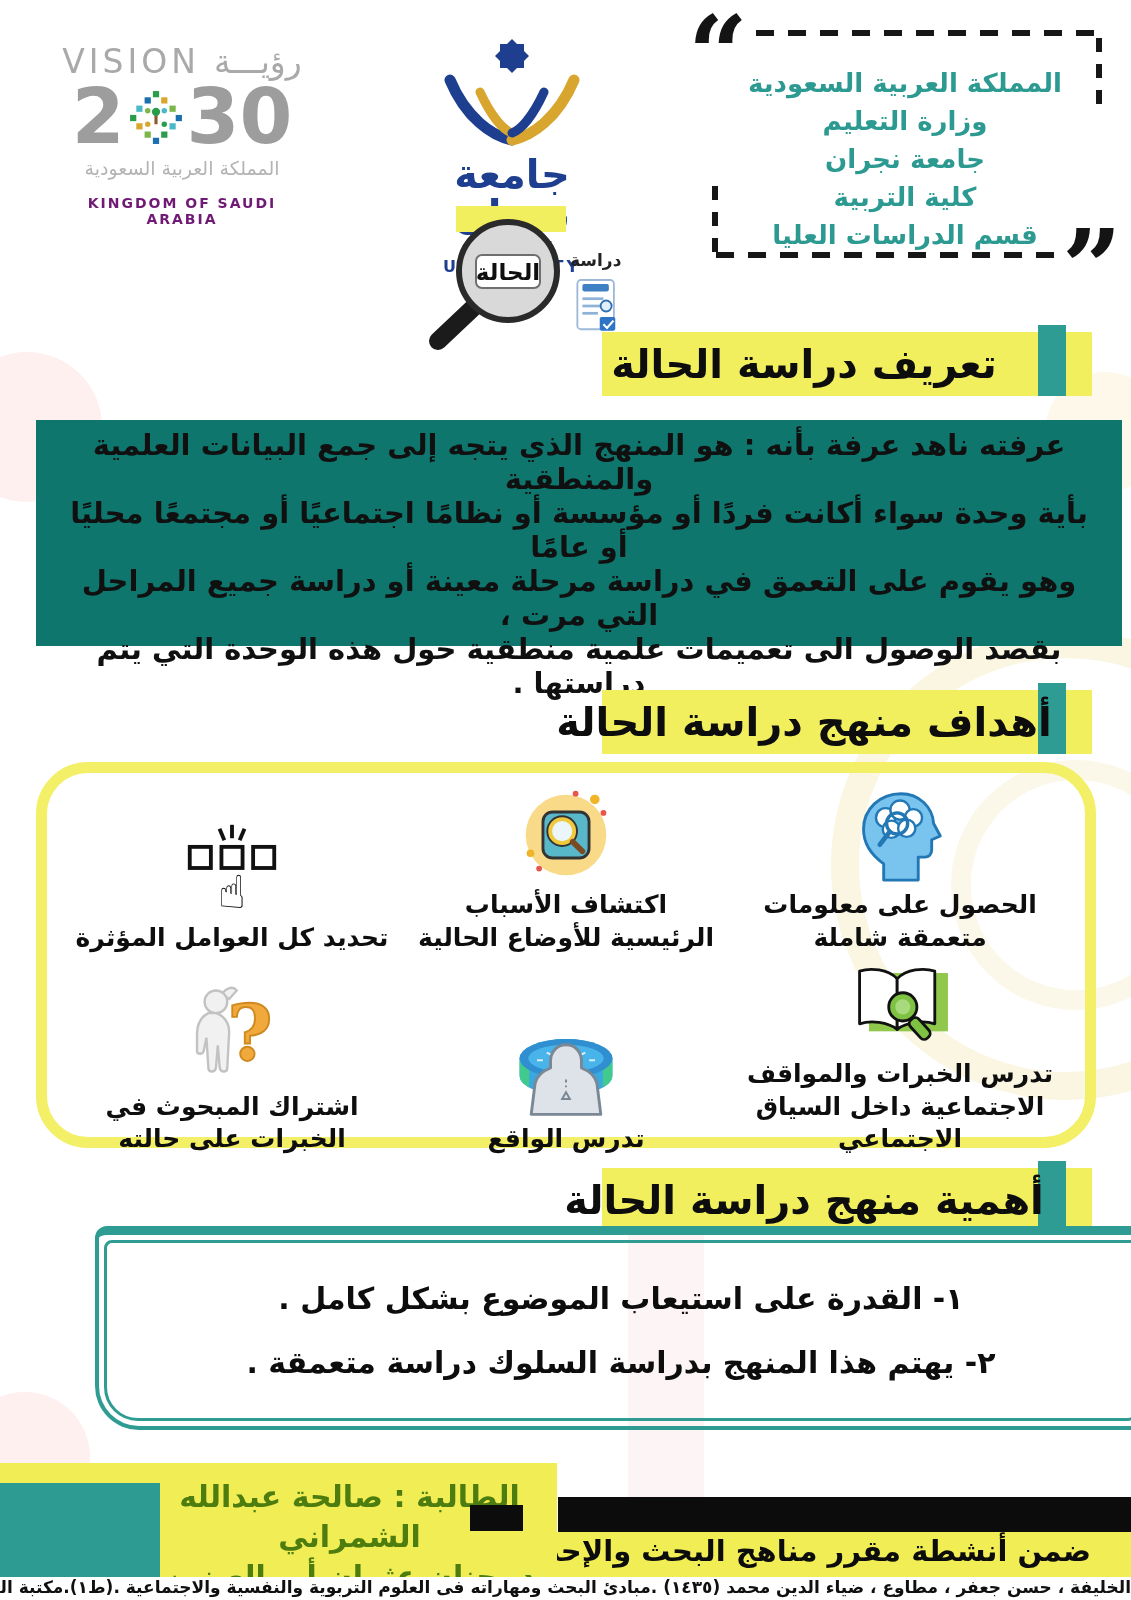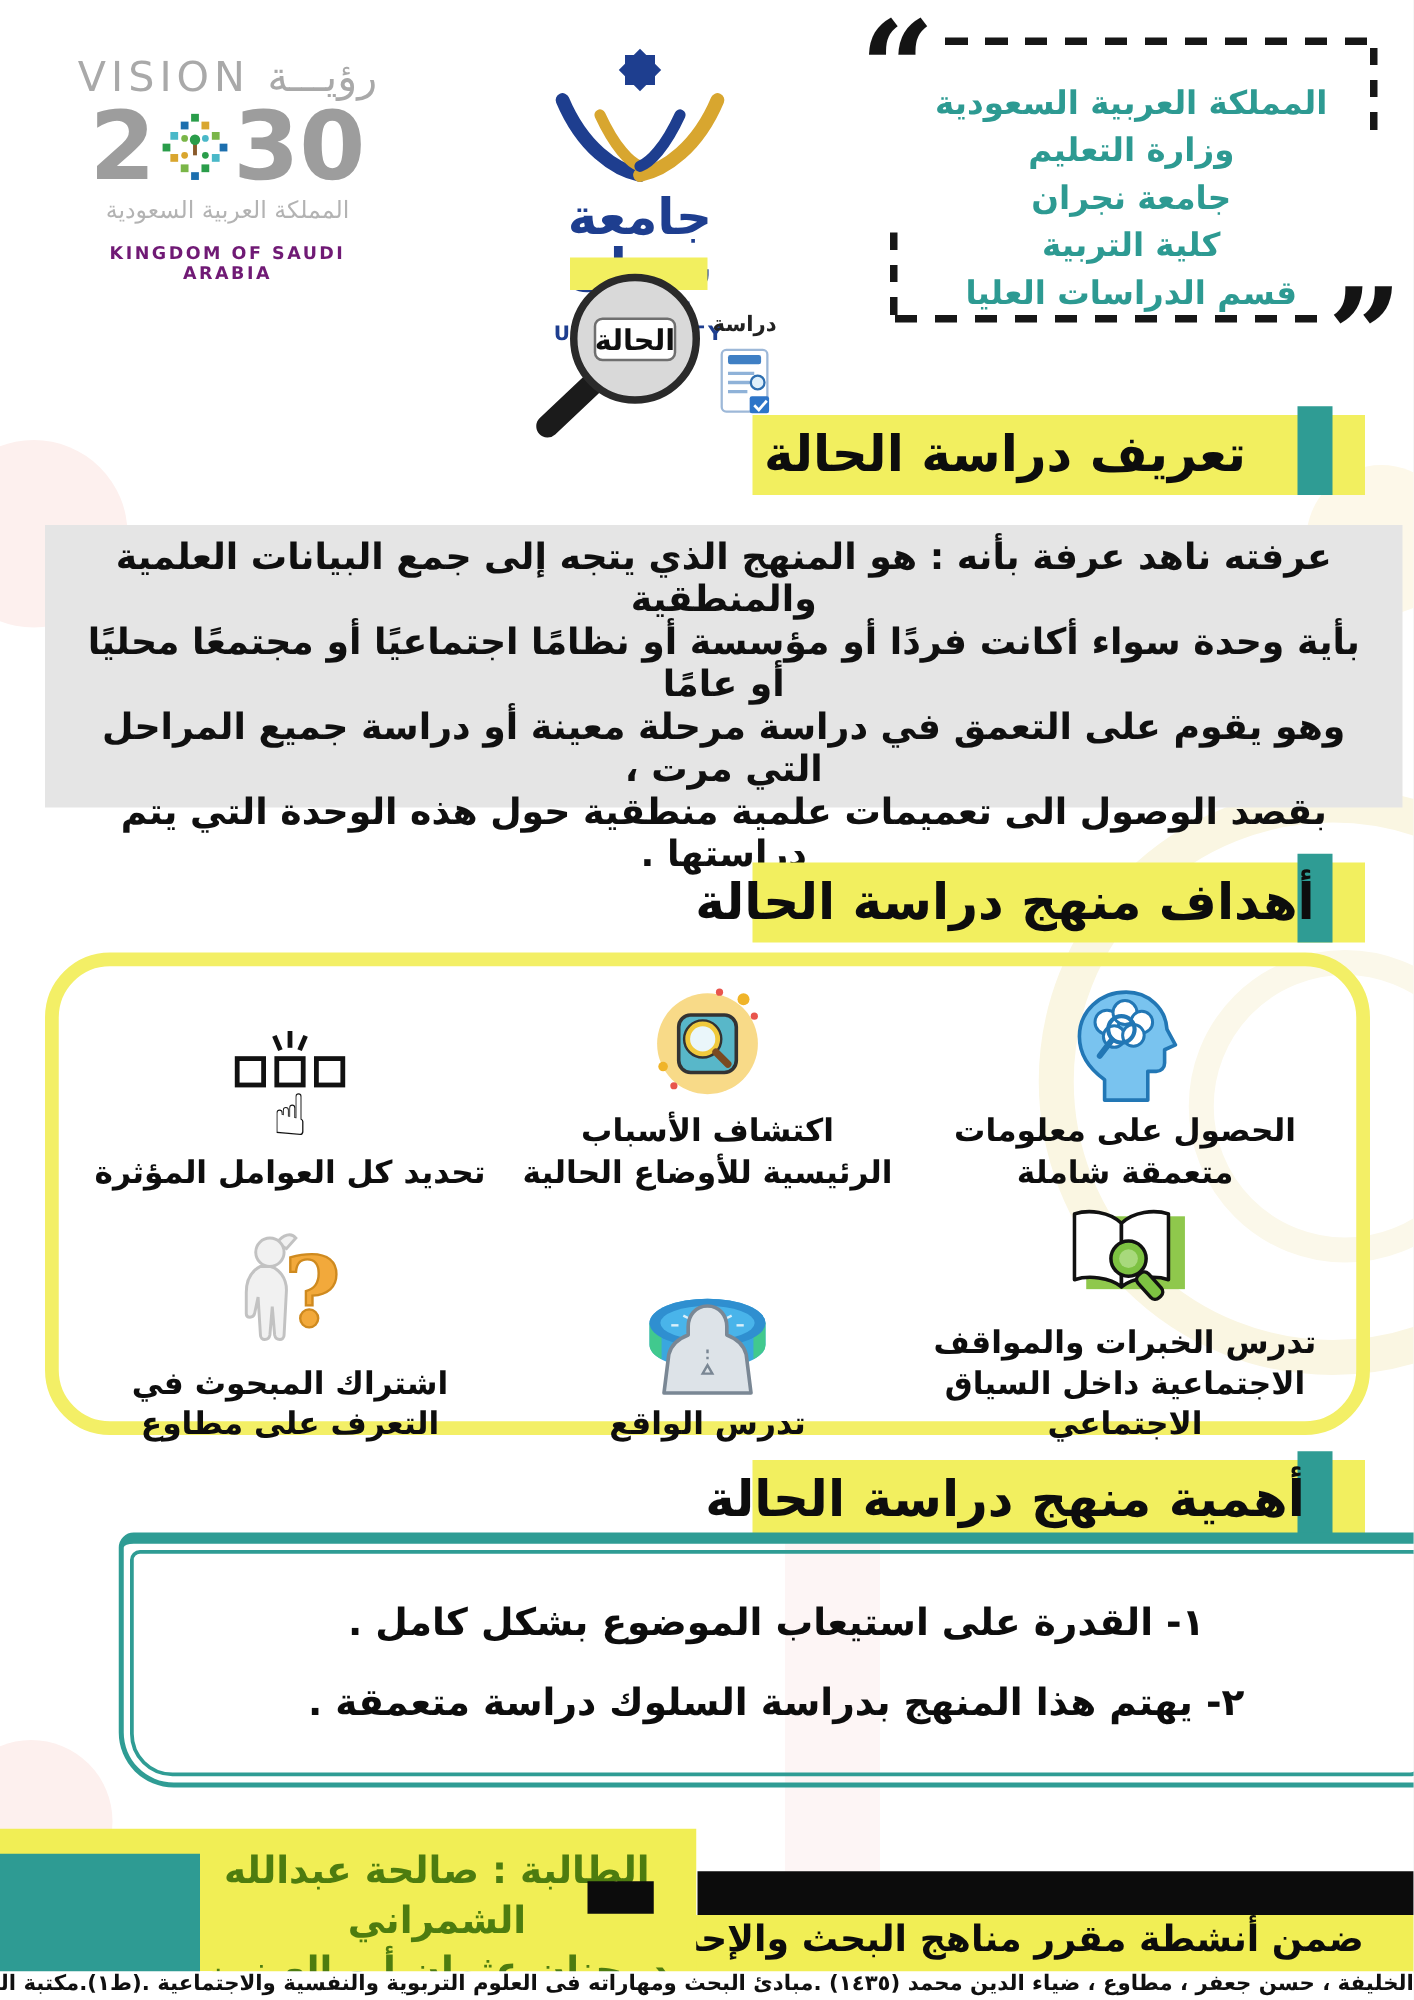--- a/index.html
+++ b/index.html
@@ -58,21 +58,21 @@
   .banner { position:absolute; left:602px; width:490px; height:64px; background:#f2ef5f; z-index:1; }
   .banner .stripe { position:absolute; right:26px; top:-7px; bottom:0; width:28px; background:#2f9c94; }
   .banner .title { position:absolute; left:0; right:86px; top:0; bottom:0; direction:rtl;
                    display:flex; align-items:center; justify-content:center;
                    font-size:40px; font-weight:bold; color:#0d0d0d; white-space:nowrap; }
   .banner-definition { top:332px; }
   .banner-objectives { top:690px; }
   .banner-importance { top:1168px; }
 
   
-  .definition-box { left:36px; top:420px; width:1086px; height:226px; background:#e5e5e5;
+  .definition-box { left:36px; top:420px; width:1086px; height:226px; background:#0f766e;
                     direction:rtl; display:flex; flex-direction:column; justify-content:space-evenly;
                     padding:8px 26px; text-align:center; }
   .definition-line { font-size:29px; font-weight:bold; color:#101010; }
 
   
   .objectives-box { left:36px; top:762px; width:1060px; height:386px;
                     border:11px solid #f3ef66; border-radius:52px; }
   .obj-grid { direction:rtl; display:grid; width:100%; height:100%;
               grid-template-columns:1fr 1fr 1fr; grid-template-rows:1fr 1fr; padding:14px 18px 8px; }
   .obj-item { display:flex; flex-direction:column; align-items:center; justify-content:flex-end;
@@ -309,21 +309,21 @@
       <div class="obj-item">
         <svg width="104" height="104" viewBox="0 0 110 110">
           <g fill="#f1f1f1" stroke="#c2c2c2" stroke-width="2.5">
             <path d="M44 14 c5 -7 12 -9 16 -4 l-8 9 z"></path>
             <circle cx="38" cy="22" r="12"></circle>
             <path d="M30 34 c-8 4 -12 12 -12 22 v18 c0 4 6 4 7 0 l3 -14 2 32 c0 5 7 5 8 0 l2 -24 2 24 c1 5 8 5 8 0 l2 -38 c0 -10 -6 -18 -14 -20 z"></path>
           </g>
           <text x="74" y="84" font-size="82" font-weight="bold" fill="#f2a93b" stroke="#cf8a1f" stroke-width="2" text-anchor="middle" font-family="DejaVu Serif, serif">?</text>
         </svg>
         <div class="obj-label">اشتراك المبحوث في
-التعرف على مطاوع</div>
+الخبرات على حالته</div>
       </div>
 
     </div>
   </div>
 
   <div class="banner banner-importance">
     <span class="stripe"></span>
     <span class="title">أهمية منهج دراسة الحالة</span>
   </div>
 

